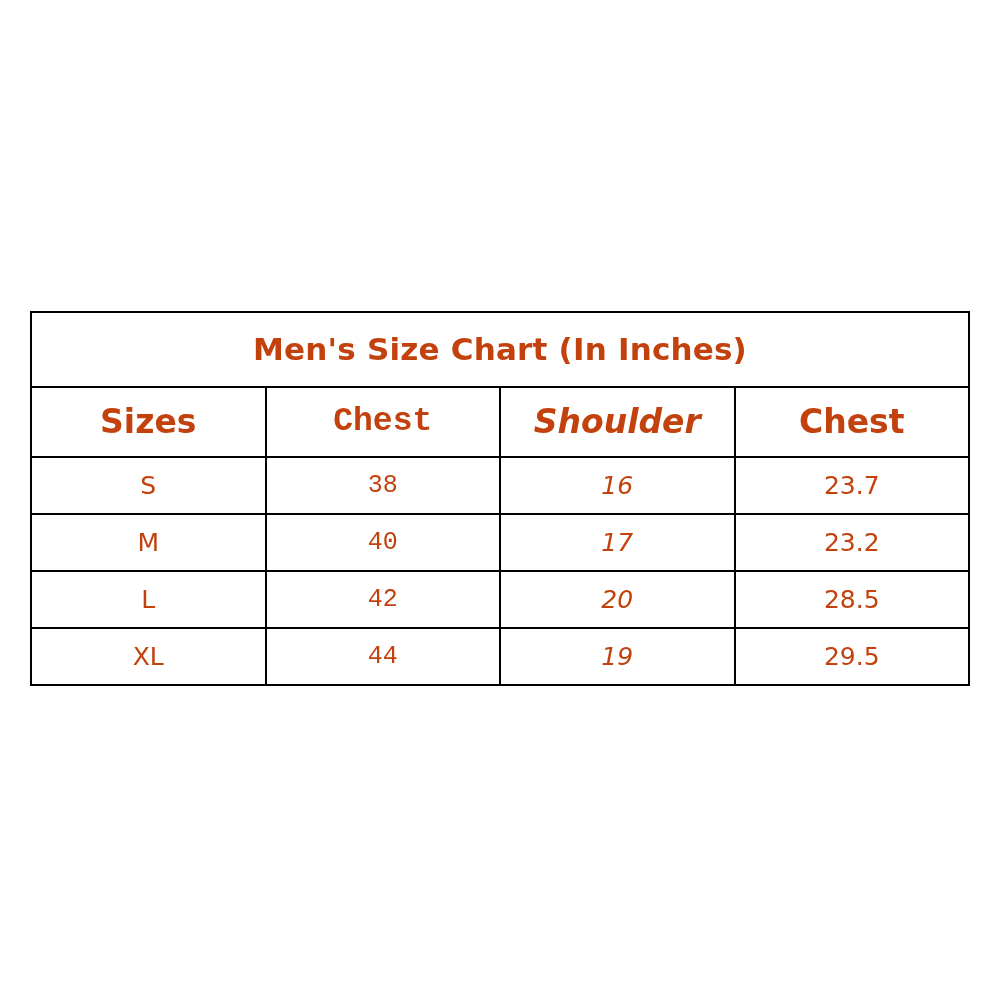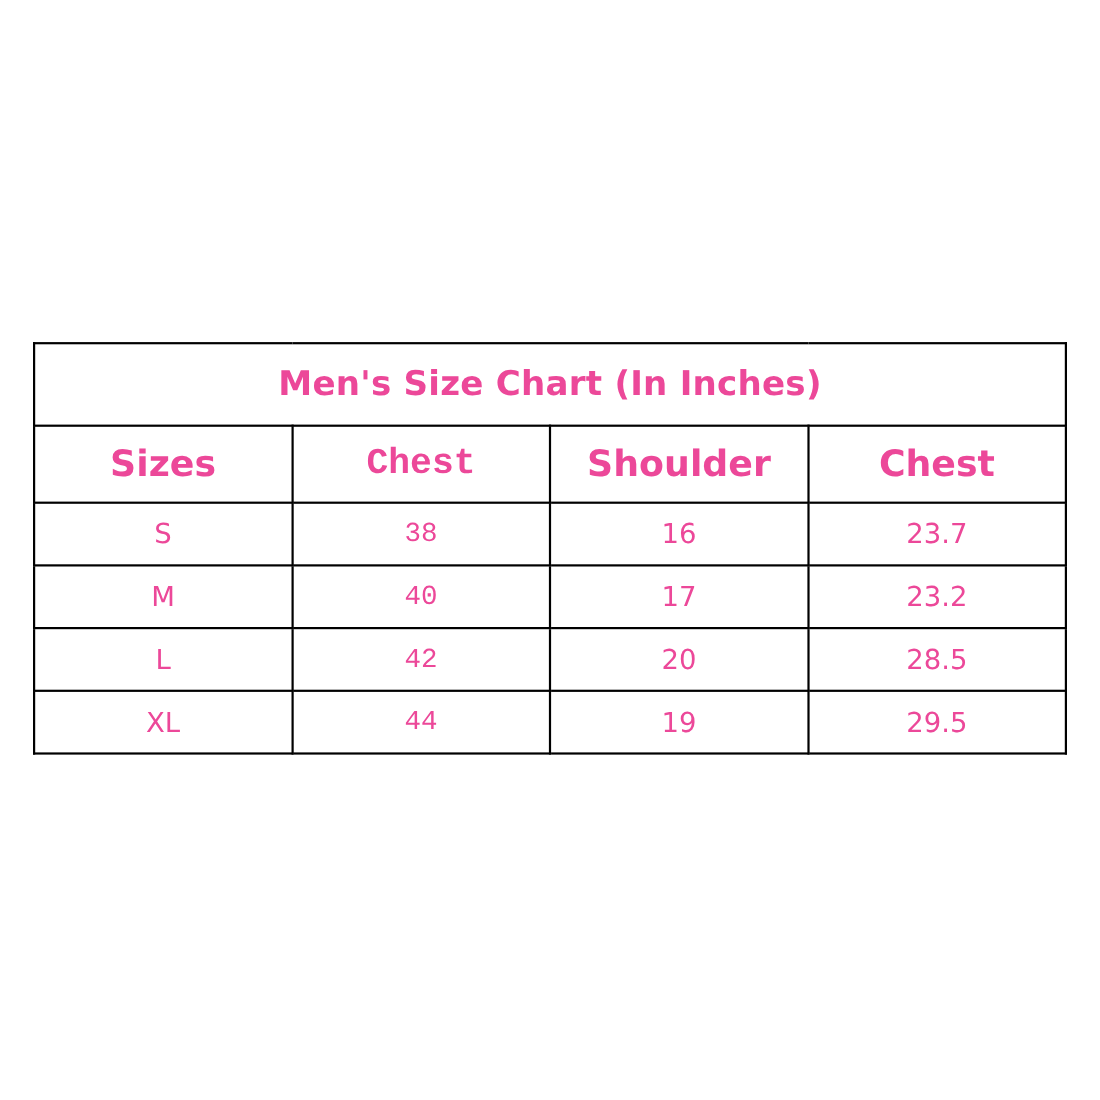--- a/index.html
+++ b/index.html
@@ -27,41 +27,41 @@
     height: 100%;
     border-collapse: collapse;
     table-layout: fixed;
   }
   table.size-chart td,
   table.size-chart th {
     border: 2px solid #000000;
     text-align: center;
     vertical-align: middle;
     padding: 0;
-    color: #ec4899;
+    color: #c2410c;
   }
   .title-cell {
     font-size: 31px;
     font-weight: bold;
     height: 66px;
     letter-spacing: 0.2px;
   }
   .header-cell {
     font-size: 33px;
     font-weight: bold;
     height: 62px;
   }
   .data-cell {
     font-size: 25px;
     font-weight: normal;
     height: 50px;
   }
   .col-size  { width: 17.4%; }
   .col-chest { width: 16.6%; font-family: Liberation Mono, monospace; }
-  .col-shoulder { width: 33.8%; }
+  .col-shoulder { width: 33.8%; font-style: italic; }
   .col-length { width: 32.2%; }
 </style>
 </head>
 <body>
 
 <div id="chart-wrap">
   <table class="size-chart">
     <tbody>
       <tr>
         <td class="title-cell" colspan="4">Men's  Size Chart (In Inches)</td>

